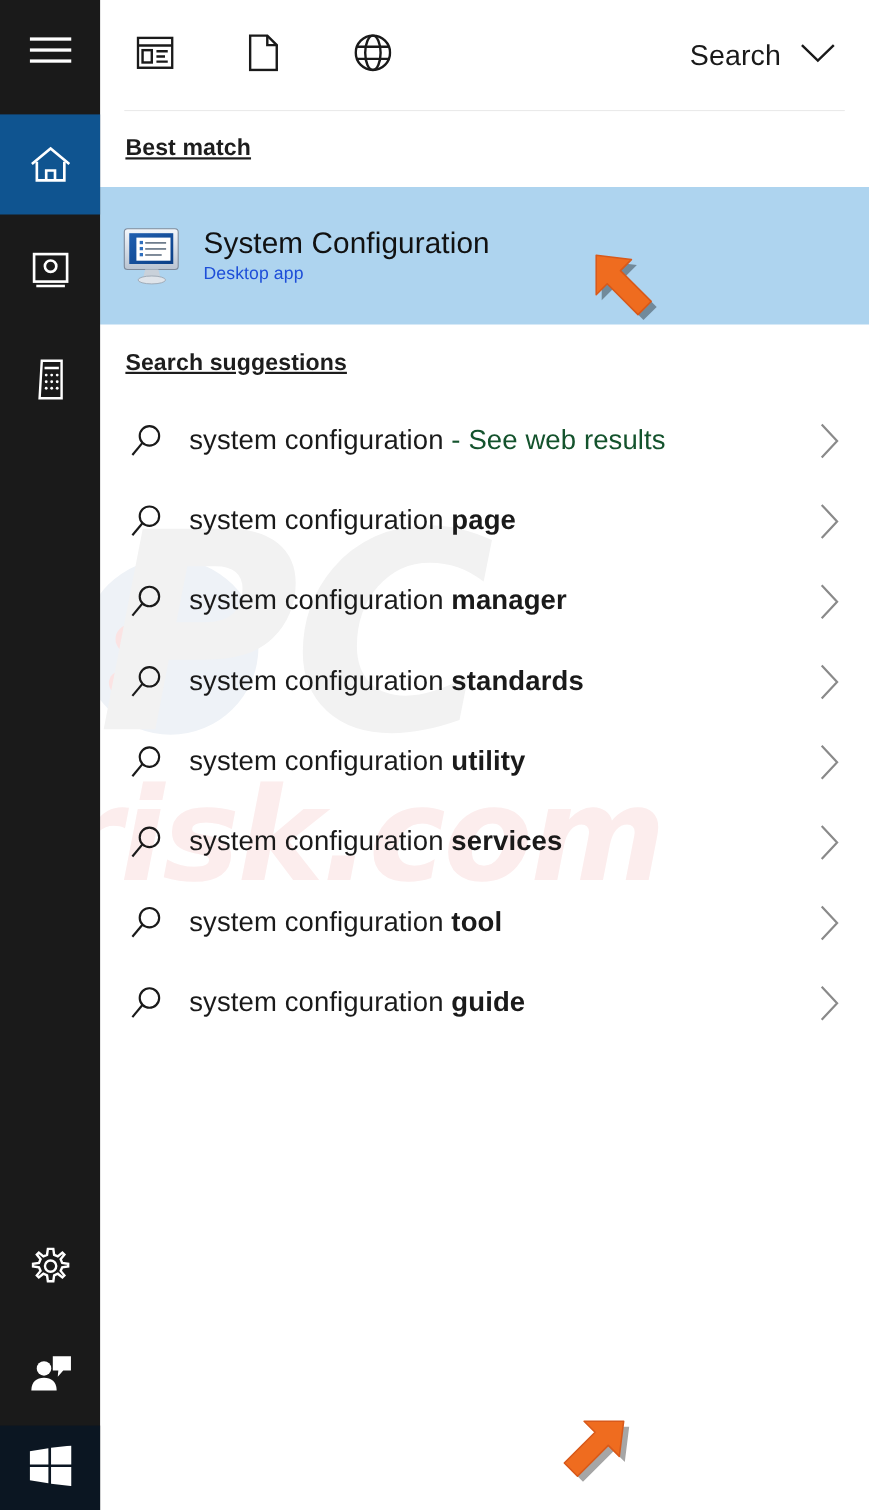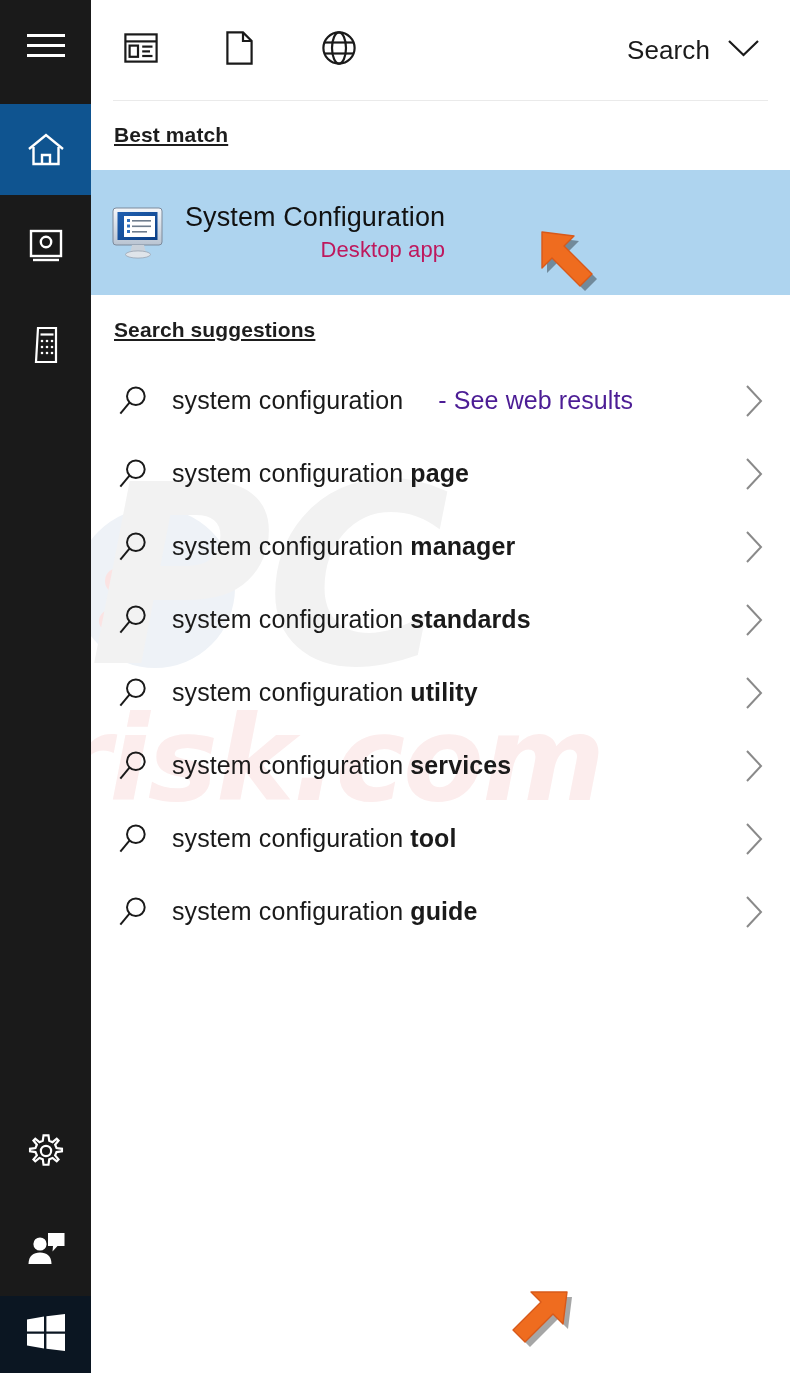--- a/index.html
+++ b/index.html
@@ -195,24 +195,23 @@
     justify-content: center;
     flex: 0 0 94px;
   }
   .bm-text { display: flex; flex-direction: column; gap: 4px; }
   .bm-title {
     font-size: 27px;
     color: #111111;
     letter-spacing: 0.1px;
   }
   .bm-sub {
-    font-size: 22px;
-    color: #be185d;
+    font-size: 16px;
+    color: #1d4ed8;
     letter-spacing: 0.1px;
-    text-align: right;
   }
 
   
   .sugg-list {
     position: absolute;
     left: 0;
     top: 364px;
     width: 699px;
   }
   .sugg-row {
@@ -230,21 +229,21 @@
     padding-left: 4px;
   }
   .sugg-text {
     flex: 1 1 auto;
     font-size: 25px;
     color: #1a1a1a;
     letter-spacing: 0.1px;
     white-space: nowrap;
   }
   .sugg-text .bold { font-weight: bold; }
-  .sugg-text .web { color: #4c1d95; margin-left: 28px; }
+  .sugg-text .web { color: #14532d; }
   .sugg-chevron {
     flex: 0 0 72px;
     display: flex;
     align-items: center;
     justify-content: center;
   }
 
   
   .arrow { position: absolute; z-index: 20; pointer-events: none; }
   #arrow-best-match { left: 536px; top: 226px; }

